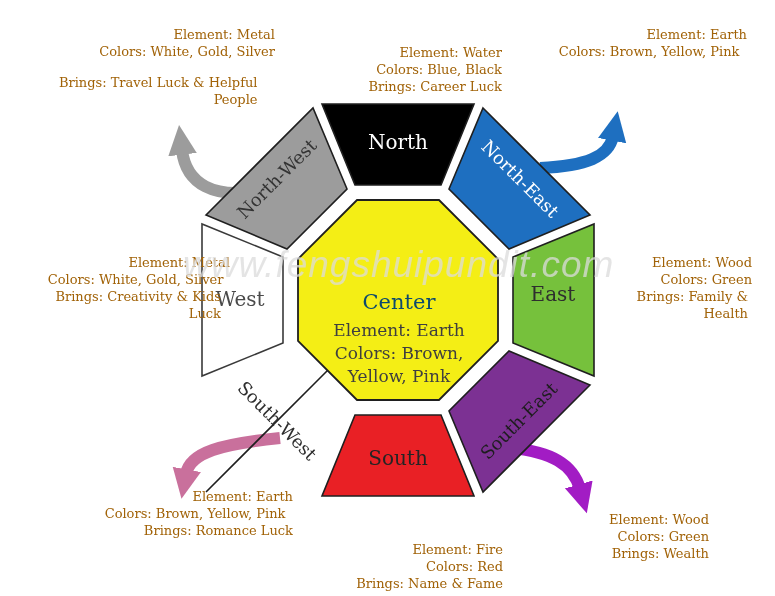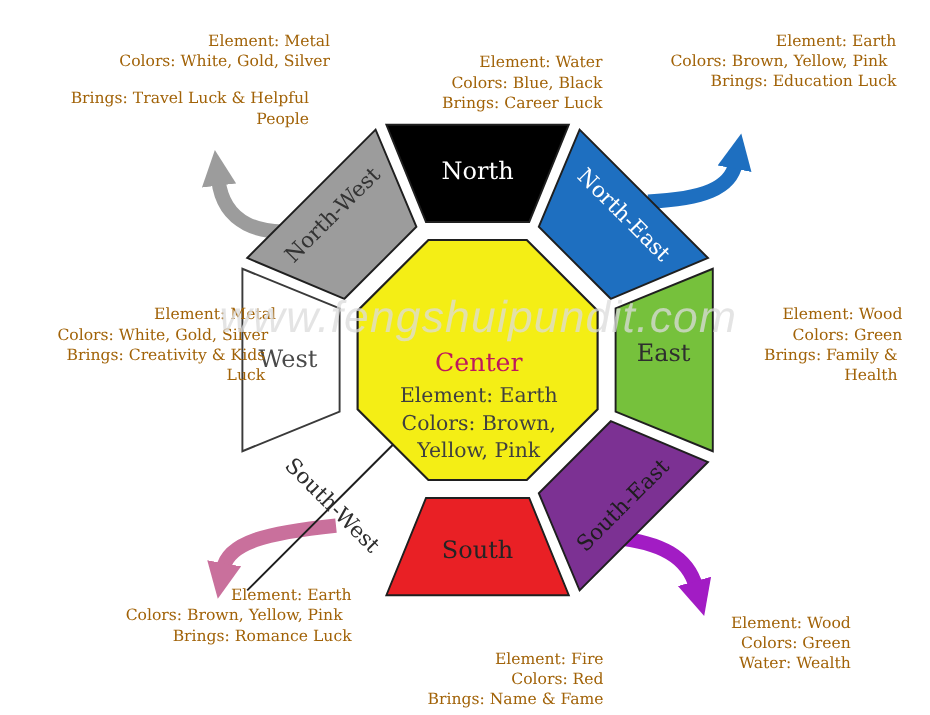--- a/index.html
+++ b/index.html
@@ -2,21 +2,21 @@
 <html><head>
 <meta charset="utf-8">
 <style>
   html,body{margin:0;padding:0;}
   body{font-family:"DejaVu Serif", serif;}
   #stage{position:relative;width:775px;height:596px;background:#ffffff;overflow:hidden;}
   #diagram-svg{position:absolute;left:0;top:0;}
   .note{position:absolute;text-align:right;color:#a16207;font-size:13px;line-height:1.32;}
   .note span{display:block;}
   .center-text{position:absolute;text-align:center;color:#3f3f3f;font-size:17px;line-height:1.35;}
-  .center-text .center-title{font-size:21px;margin-bottom:3px;color:#be185d;}
+  .center-text .center-title{font-size:21px;margin-bottom:3px;color:#0c4a6e;}
   .watermark{position:absolute;left:183px;top:244px;font-family:"Liberation Sans", sans-serif;
              font-size:37px;letter-spacing:1px;color:#dcdcdc;opacity:0.75;pointer-events:none;font-style:italic;}
   .seg-label{font-family:"DejaVu Serif", serif;font-size:20px;}
   .seg-label-diag{font-family:"DejaVu Serif", serif;font-size:18px;}
 </style>
 </head>
 <body>
 
 <div id="stage">
 
@@ -70,21 +70,20 @@
 
   <div class="note" style="left:297px;top:27px;width:205px;margin-top:17px;">
     <span>Element: Water</span>
     <span>Colors: Blue, Black</span>
     <span>Brings: Career Luck</span>
   </div>
 
   <div class="note" style="left:522px;top:26px;width:225px;">
     <span>Element: Earth</span>
     <span style="width:210px;margin:0 auto;">Colors: Brown, Yellow, Pink</span>
-    <span>Brings: Education Luck</span>
   </div>
 
   <div class="note" style="left:32px;top:254px;width:198px;">
     <span>Element: Metal</span>
     <span style="width:185px;margin:0 auto;">Colors: White, Gold, Silver</span>
     <span style="width:180px;margin:0 auto;">Brings: Creativity &amp; Kids Luck</span>
   </div>
 
   <div class="note" style="left:594px;top:254px;width:158px;">
     <span>Element: Wood</span>
@@ -100,21 +99,21 @@
 
   <div class="note" style="left:298px;top:541px;width:205px;">
     <span>Element: Fire</span>
     <span>Colors: Red</span>
     <span>Brings: Name &amp; Fame</span>
   </div>
 
   <div class="note" style="left:537px;top:511px;width:172px;">
     <span>Element: Wood</span>
     <span>Colors: Green</span>
-    <span>Water: Wealth</span>
+    <span>Brings: Wealth</span>
   </div>
 
   <div class="center-text" style="left:303px;top:288px;width:192px;">
     <div class="center-title">Center</div>
     <span style="display:block;">Element: Earth</span>
     <span style="display:block;">Colors: Brown, Yellow, Pink</span>
   </div>
 
   <div class="watermark">www.fengshuipundit.com</div>
 

